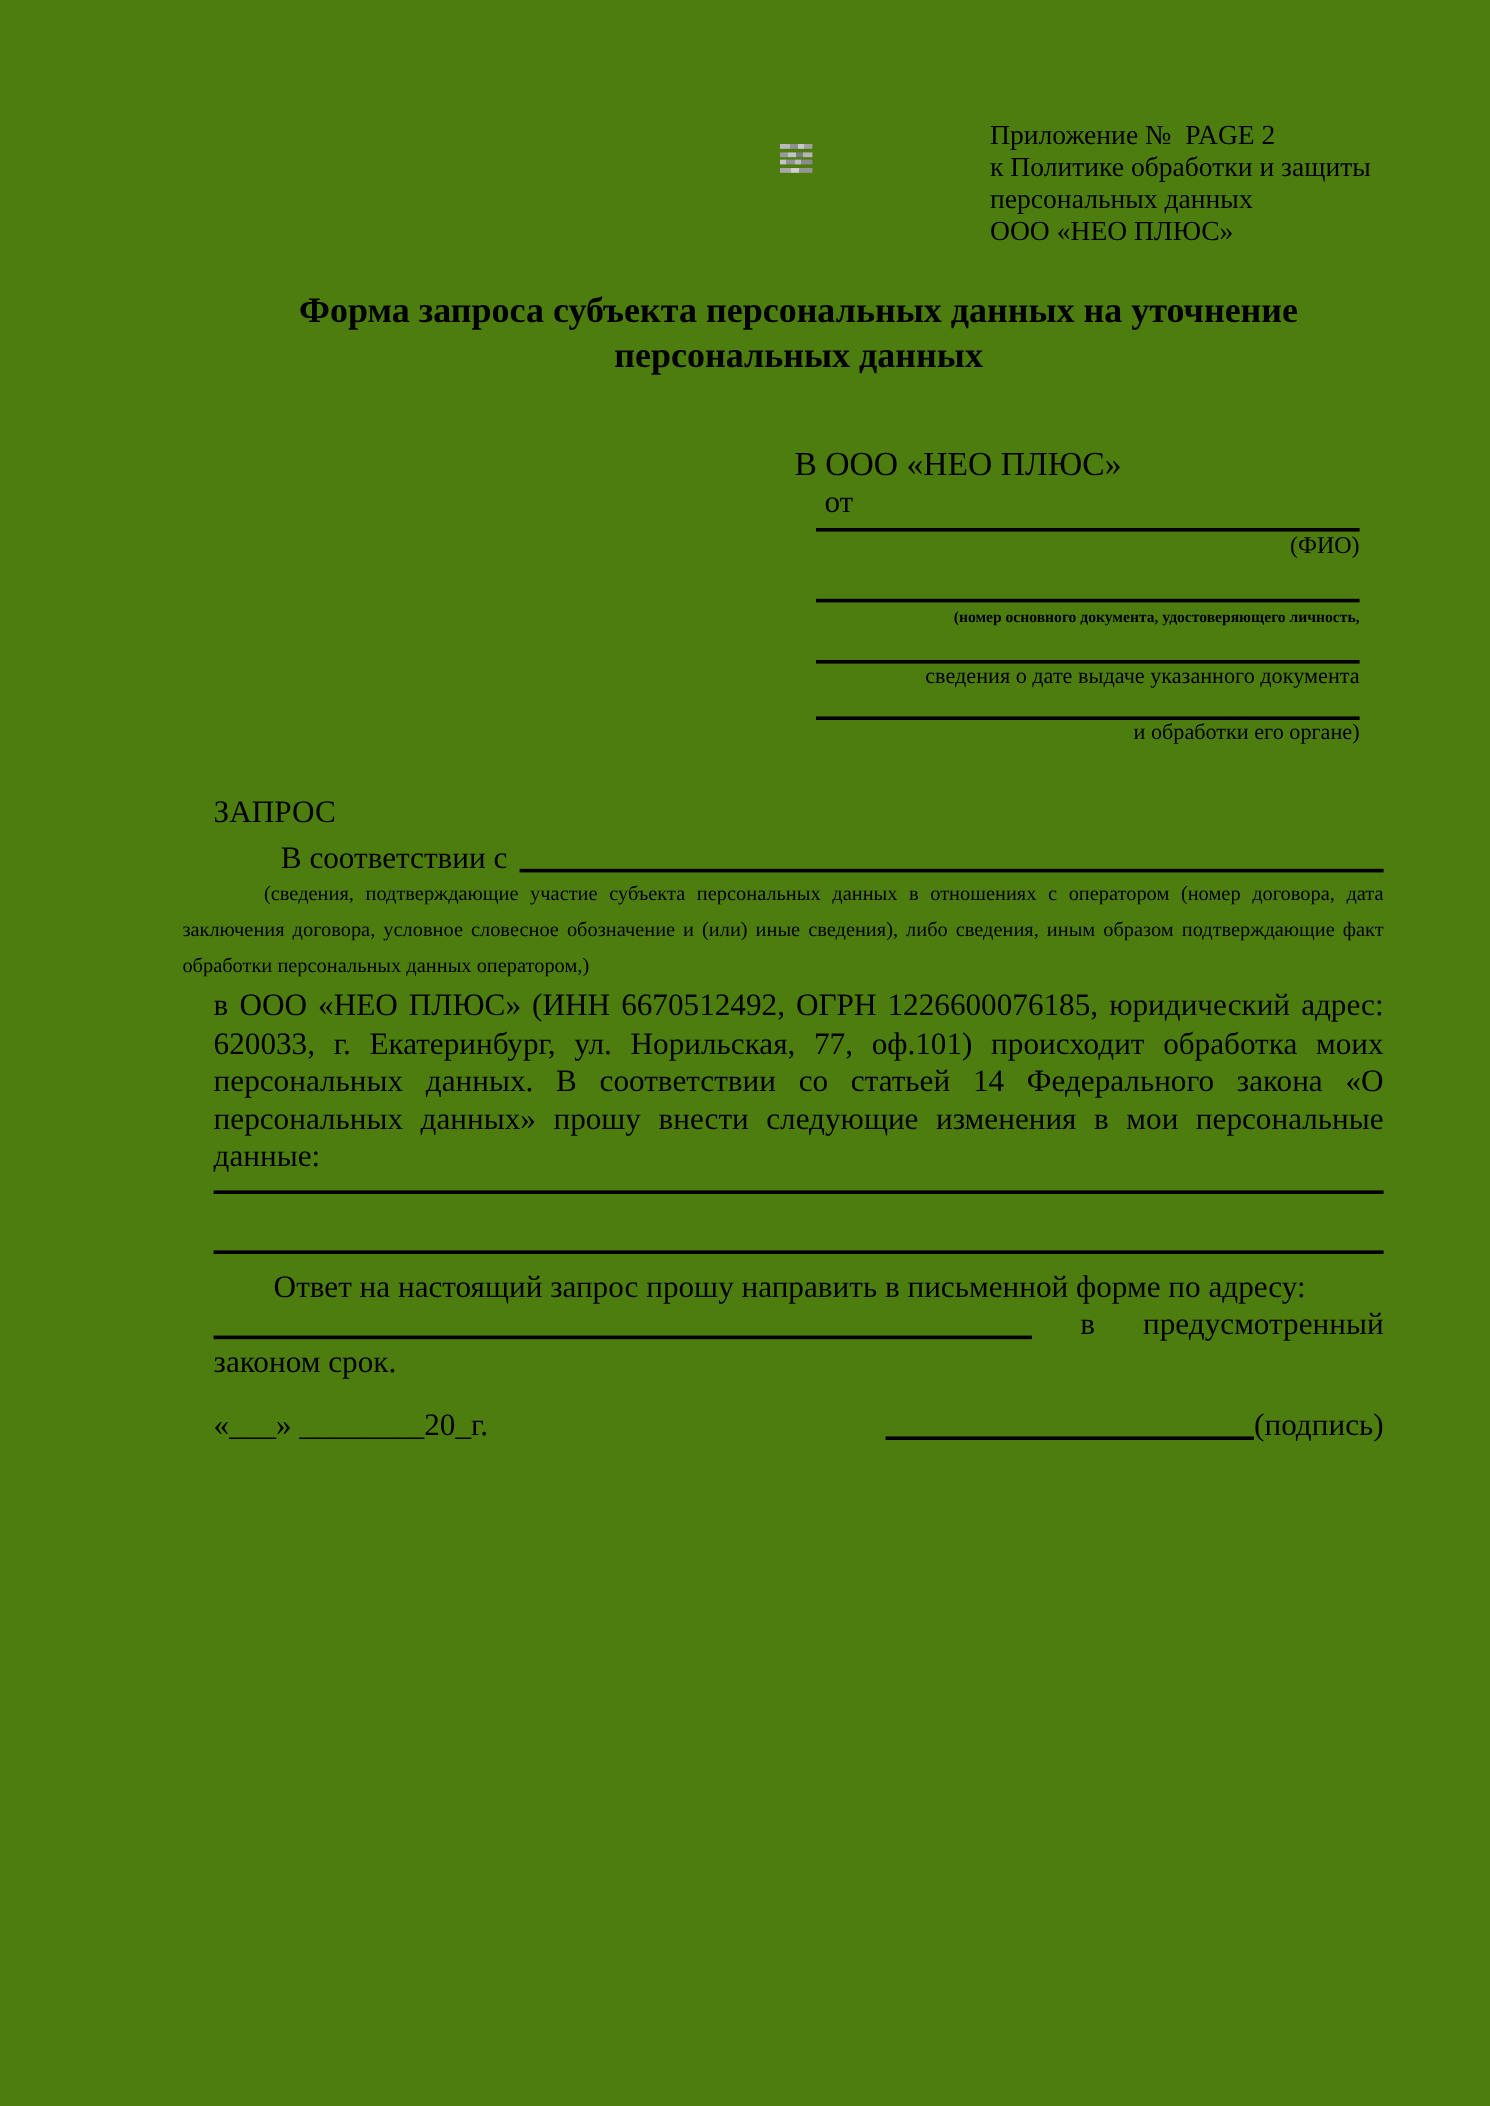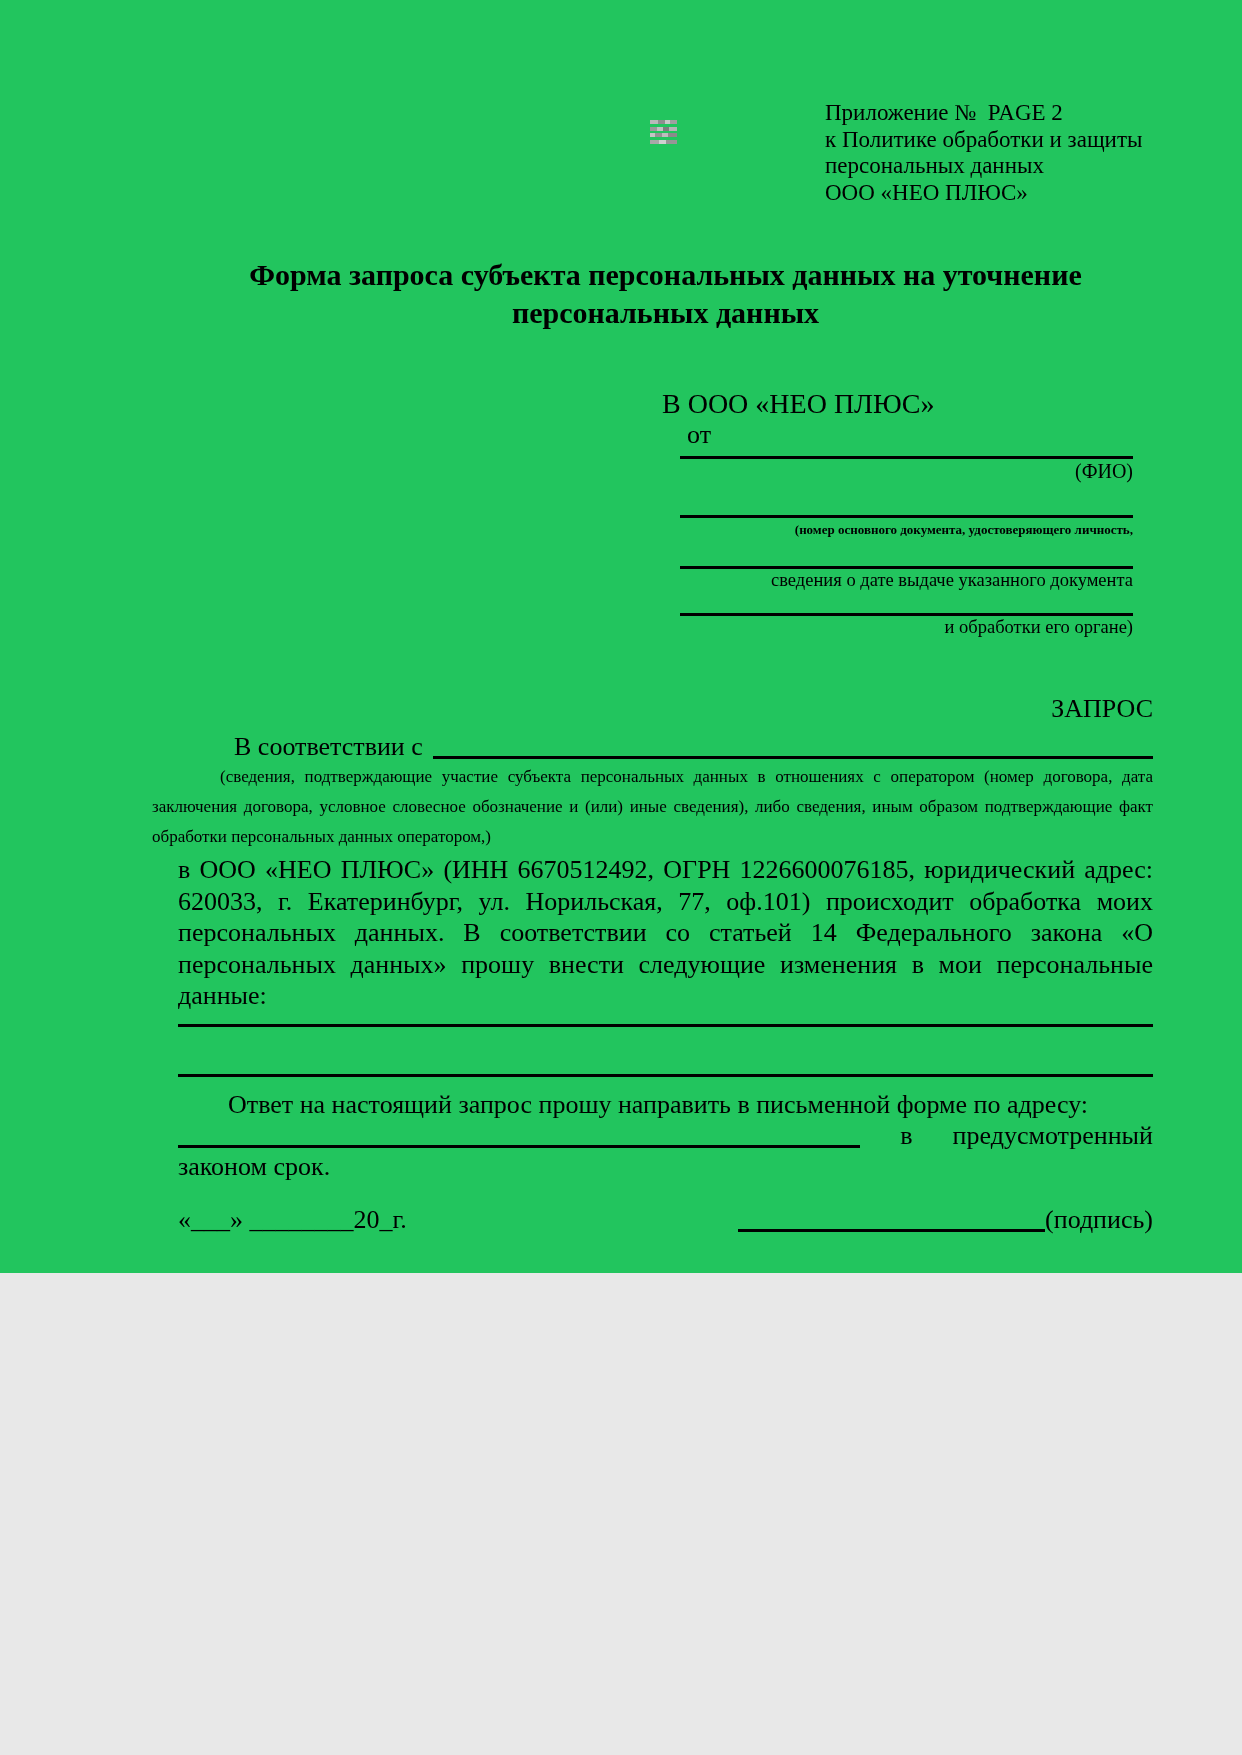--- a/index.html
+++ b/index.html
@@ -1,54 +1,54 @@
 <!DOCTYPE html>
 <html lang="ru"><head>
 <meta charset="utf-8">
 <style>
   html,body{margin:0;padding:0;background:#e8e8e8;}
   .page{
     position:relative;
-    width:1242px;height:1273px;
+    width:1242px;height:1755px;
     margin:0 auto;
-    background:#22c55e;
+    background:#4d7c0f;
     font-family:"Liberation Serif","DejaVu Serif",serif;
     color:#000;
     box-sizing:border-box;
     padding:100px 89px 0 178px;
     overflow:hidden;
   }
   
   .header-area{position:relative;height:132px;}
   .marker-icon{position:absolute;left:472px;top:20px;width:27px;height:24px;
     display:flex;flex-direction:column;justify-content:space-between;}
   .marker-icon i{display:block;height:4px;}
   .marker-icon i:nth-child(1){background:linear-gradient(90deg,#b9b9b9 0 30%,#8f8f8f 30% 55%,#c8c8c8 55% 75%,#a0a0a0 75% 100%);}
   .marker-icon i:nth-child(2){background:linear-gradient(90deg,#9a9a9a 0 25%,#c2c2c2 25% 50%,#7e7e7e 50% 70%,#b5b5b5 70% 100%);}
   .marker-icon i:nth-child(3){background:linear-gradient(90deg,#c5c5c5 0 20%,#939393 20% 45%,#bdbdbd 45% 65%,#8b8b8b 65% 100%);}
   .marker-icon i:nth-child(4){background:linear-gradient(90deg,#a8a8a8 0 35%,#d0d0d0 35% 60%,#969696 60% 100%);}
   .appendix{position:absolute;left:647px;top:0;font-size:23px;line-height:26.5px;white-space:nowrap;}
   
-  .doc-title{margin-top:24px;font-size:30px;line-height:38px;font-weight:bold;text-align:center;}
+  .doc-title{margin-top:8px;font-size:30px;line-height:38px;font-weight:bold;text-align:center;}
   
   .recipient{margin-top:56px;margin-left:484px;width:471px;}
   .to-line{font-size:28px;line-height:32px;margin-top:44px;}
   .from-line{font-size:26px;line-height:30px;margin-left:25px;}
   .field{margin-left:18px;}
   .rule{border-bottom:3px solid #000;height:0;}
   .f1 .rule{margin-top:6px;}
   .f2 .rule{margin-top:31px;}
   .f3 .rule{margin-top:25px;}
   .f4 .rule{margin-top:21px;}
   .cap{text-align:right;line-height:25px;}
   .cap-1{font-size:20px;}
   .cap-2{font-size:13px;line-height:23px;font-weight:bold;}
   .cap-3,.cap-4{font-size:18.5px;line-height:23px;}
   
-  .zapros{margin-top:54px;text-align:right;font-size:26px;line-height:31px;}
+  .zapros{margin-top:38px;text-align:left;font-size:26px;line-height:31px;}
   .intro{margin-top:8px;display:flex;align-items:flex-end;font-size:26px;line-height:30px;padding-left:56px;}
   .intro .prefix{white-space:nowrap;padding-right:10px;}
   .fill-rule{flex:1;border-bottom:3px solid #000;margin-bottom:3px;}
   .fine-print{margin-left:-26px;margin-right:0;font-size:17px;line-height:30px;text-align:justify;text-indent:68px;}
   .body-par{margin-top:2px;font-size:26px;line-height:31.5px;text-align:justify;}
   .blank-rule-1{margin-top:12px;border-bottom:3px solid #000;height:0;}
   .blank-rule-2{margin-top:47px;border-bottom:3px solid #000;height:0;}
   
   .reply-line1{margin-top:12px;font-size:26px;line-height:31px;text-indent:50px;}
   .reply-line2{display:flex;align-items:flex-end;justify-content:space-between;font-size:26px;line-height:31px;}

